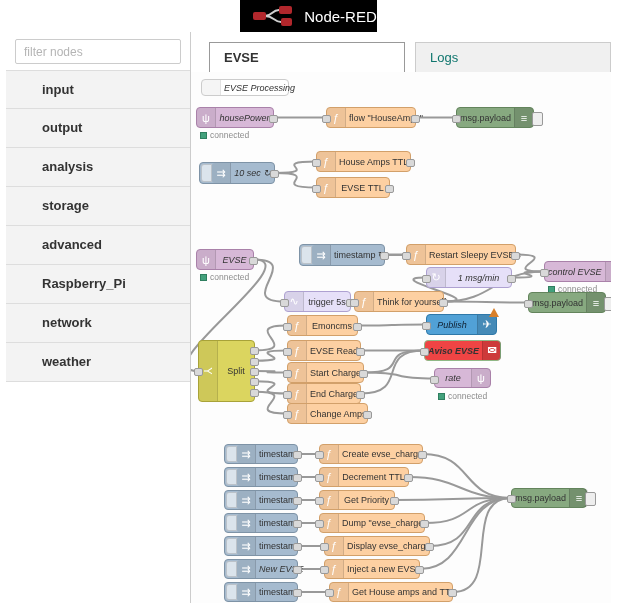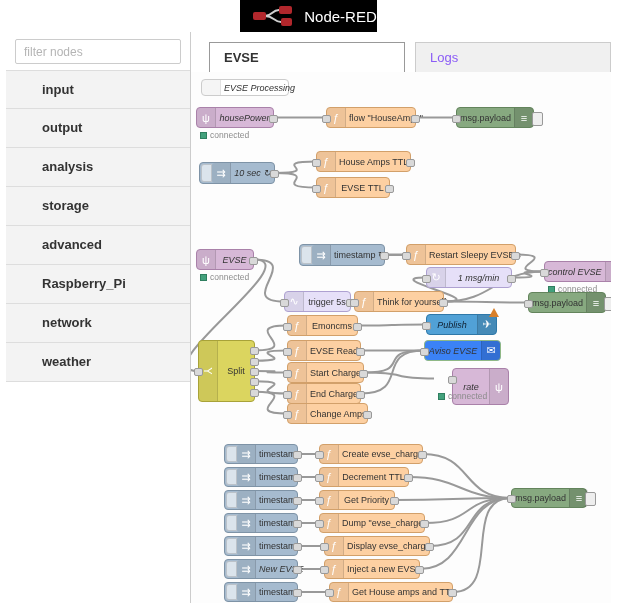--- a/index.html
+++ b/index.html
@@ -17,21 +17,21 @@
   aside { width:185px; flex:0 0 185px; border-right:1px solid #ccc; background:#fff; }
   .filter-wrap { padding:7px 9px 6px 9px; }
   .filter-wrap input { width:100%; height:25px; border:1px solid #ccc; border-radius:2px; padding:0 8px; font-size:12px; font-family:"Liberation Sans",sans-serif; color:#333; outline:none; }
   .filter-wrap input::placeholder { color:#b5b5b5; }
   .cat { height:39px; line-height:38px; background:#f3f3f3; border-bottom:1px solid #ddd; font-size:13px; font-weight:bold; color:#333; padding-left:36px; cursor:pointer; }
   .cat:first-child { border-top:1px solid #ddd; }
 
   
   main { flex:1; display:flex; flex-direction:column; min-width:0; }
   .tabbar { height:40px; flex:0 0 40px; display:flex; align-items:flex-end; padding-left:18px; background:#fff; }
-  .tab { height:30px; line-height:29px; padding-left:14px; font-size:13px; border:1px solid #ccc; border-bottom:none; background:#f0f0f0; color:#8b5cf6; width:196px; cursor:pointer; }
+  .tab { height:30px; line-height:29px; padding-left:14px; font-size:13px; border:1px solid #ccc; border-bottom:none; background:#f0f0f0; color:#0f766e; width:196px; cursor:pointer; }
   .tab.active { background:#fff; border-color:#999; color:#333; font-weight:bold; }
   .tab + .tab { margin-left:10px; }
 
   .canvas { position:relative; flex:1; background:#fdfdfd; overflow:hidden; }
   #wires { position:absolute; left:0; top:0; width:432px; height:531px; }
   #wires path { stroke:#999; stroke-width:2; fill:none; }
 
   
   .node { position:absolute; border-radius:4px; border:1px solid; display:flex; align-items:stretch; font-size:9px; color:#333; cursor:pointer; }
   .node .label { flex:1; display:flex; align-items:center; justify-content:center; padding:0 3px; white-space:nowrap; }
@@ -41,21 +41,21 @@
   .icon-right { border-left:1px solid rgba(0,0,0,0.12); border-radius:0 3px 3px 0; }
   .rot90 { transform:rotate(90deg); display:inline-block; }
 
   .t-inject   { background:#a6bbcf; border-color:#7e93a6; }
   .t-function { background:#fdd0a2; border-color:#d2a06a; }
   .t-debug    { background:#87a980; border-color:#63845c; }
   .t-comm     { background:#d7b8d7; border-color:#a981a9; }
   .t-delay, .t-trigger { background:#e6e0f8; border-color:#aea1d1; }
   .t-switch   { background:#dbd55f; border-color:#a8a238; }
   .t-twitter  { background:#51a1d6; border-color:#2f78a8; color:#123; }
-  .t-email    { background:#3b82f6; border-color:#8fb886; }
+  .t-email    { background:#ef4444; border-color:#8fb886;font-weight:bold; }
   .t-comment  { background:#fff; border-color:#ccc; font-size:9px; }
   .t-comment .icon-area { background:rgba(0,0,0,0.04); border-right:1px solid #e2e2e2; }
   .t-debug .icon-area, .t-twitter .icon-area, .t-email .icon-area { background:rgba(0,0,0,0.14); }
 
   .inject-btn { width:11px; flex:0 0 11px; margin:1px 0 1px 1px; background:rgba(255,255,255,0.6); border:1px solid rgba(0,0,0,0.15); border-radius:3px 0 0 3px; cursor:pointer; }
 
   .port { position:absolute; width:9px; height:8px; background:#d9d9d9; border:1px solid #999; border-radius:2px; }
   .right-tab { position:absolute; right:-10px; width:11px; height:14px; background:#eee; border:1px solid #999; border-radius:2px; }
 
   .status { position:absolute; display:flex; align-items:center; font-size:8.5px; color:#8c8c8c; }
@@ -313,21 +313,21 @@
             <div class="port" style="left: -5px; top: 6.5px;"></div>
           </div>
           <div class="node t-function" style="left: 96px; top: 290px; width: 77px; height: 21px;">
             <div class="icon-area icon-left">
               <span>ƒ</span>
             </div>
             <div class="label">Start Charge</div>
             <div class="port" style="left: -5px; top: 6.5px;"></div>
             <div class="port" style="right: -5px; top: 6.5px;"></div>
           </div>
-          <div class="node t-comm lbl-italic" style="left: 261px; top: 296px; width: 57px; height: 37px;">
+          <div class="node t-comm lbl-italic" style="left: 243px; top: 296px; width: 57px; height: 20px;">
             <div class="label">rate</div>
             <div class="icon-area icon-right">
               <span>ψ</span>
             </div>
             <div class="port" style="left: -5px; top: 6.5px;"></div>
           </div>
           <div class="status" style="left: 247px; top: 319px;">
             <span class="dot"></span>
             <span>connected</span>
           </div>

